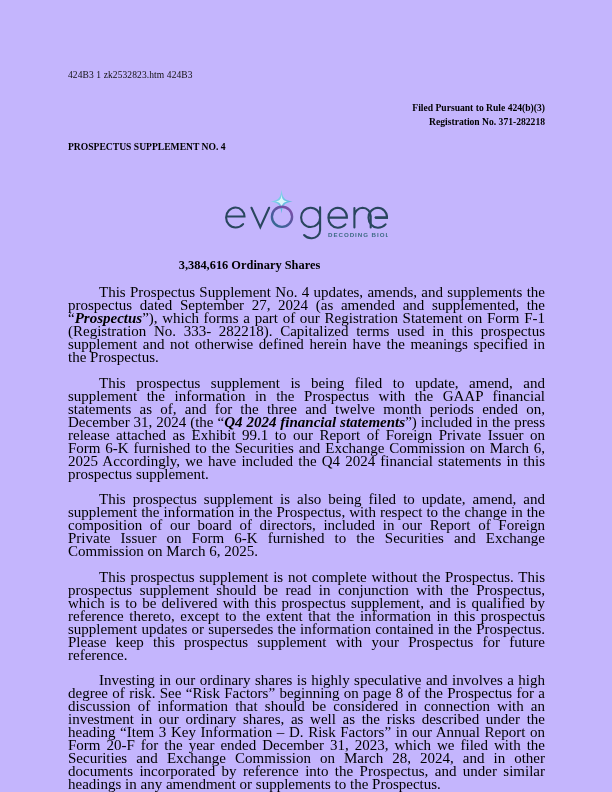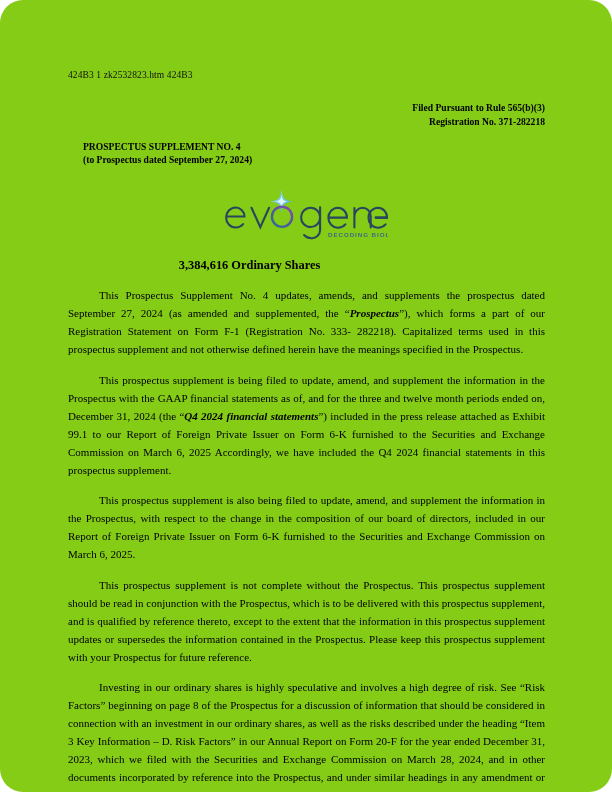--- a/index.html
+++ b/index.html
@@ -4,25 +4,24 @@
 <style>
   html, body {
     margin: 0;
     padding: 0;
     background: #ffffff;
   }
   .page {
     position: relative;
     width: 612px;
     height: 792px;
-    background: #84cc16;
+    background: #c4b5fd;
     font-family: "Liberation Serif", "DejaVu Serif", serif;
     color: #000000;
     overflow: hidden;
-    border-radius: 23px;
   }
 
   
   .file-line {
     position: absolute;
     left: 68px;
     top: 70px;
     font-size: 9.5px;
     letter-spacing: 0.1px;
     color: #111;
@@ -35,21 +34,21 @@
     top: 101px;
     text-align: right;
     font-weight: bold;
     font-size: 9.6px;
     line-height: 13.6px;
   }
 
   
   .supp-block {
     position: absolute;
-    left: 83px;
+    left: 68px;
     top: 140px;
     font-weight: bold;
     font-size: 9.6px;
     line-height: 13.2px;
   }
 
   
   .logo-wrap {
     position: absolute;
     left: 0;
@@ -81,46 +80,45 @@
     position: absolute;
     left: 68px;
     top: 286px;
     width: 477px;
   }
   p.para {
     margin: 0 0 12.5px 0;
     text-align: justify;
     text-justify: inter-word;
     text-indent: 31px;
-    font-size: 11px;
-    line-height: 18px;
+    font-size: 15px;
+    line-height: 13px;
   }
   p.para.bold {
     font-weight: normal;
   }
   .bi {
     font-weight: bold;
     font-style: italic;
   }
 </style>
 </head>
 <body>
 
 <div class="page">
 
   <div class="file-line">424B3 1 zk2532823.htm 424B3</div>
 
   <div class="filed-block">
-    <div>Filed Pursuant to Rule 565(b)(3)</div>
+    <div>Filed Pursuant to Rule 424(b)(3)</div>
     <div>Registration No. 371-282218</div>
   </div>
 
   <div class="supp-block">
     <div>PROSPECTUS SUPPLEMENT NO. 4</div>
-    <div>(to Prospectus dated September 27, 2024)</div>
   </div>
 
   <div class="logo-wrap">
     <div class="logo">
       <svg width="164" height="56" viewBox="0 0 164 56">
         <defs>
           <linearGradient id="ringGrad" x1="0%" y1="100%" x2="70%" y2="0%">
             <stop offset="0%" stop-color="#2f6f8f"></stop>
             <stop offset="45%" stop-color="#4a5b9c"></stop>
             <stop offset="100%" stop-color="#7b4ea8"></stop>

